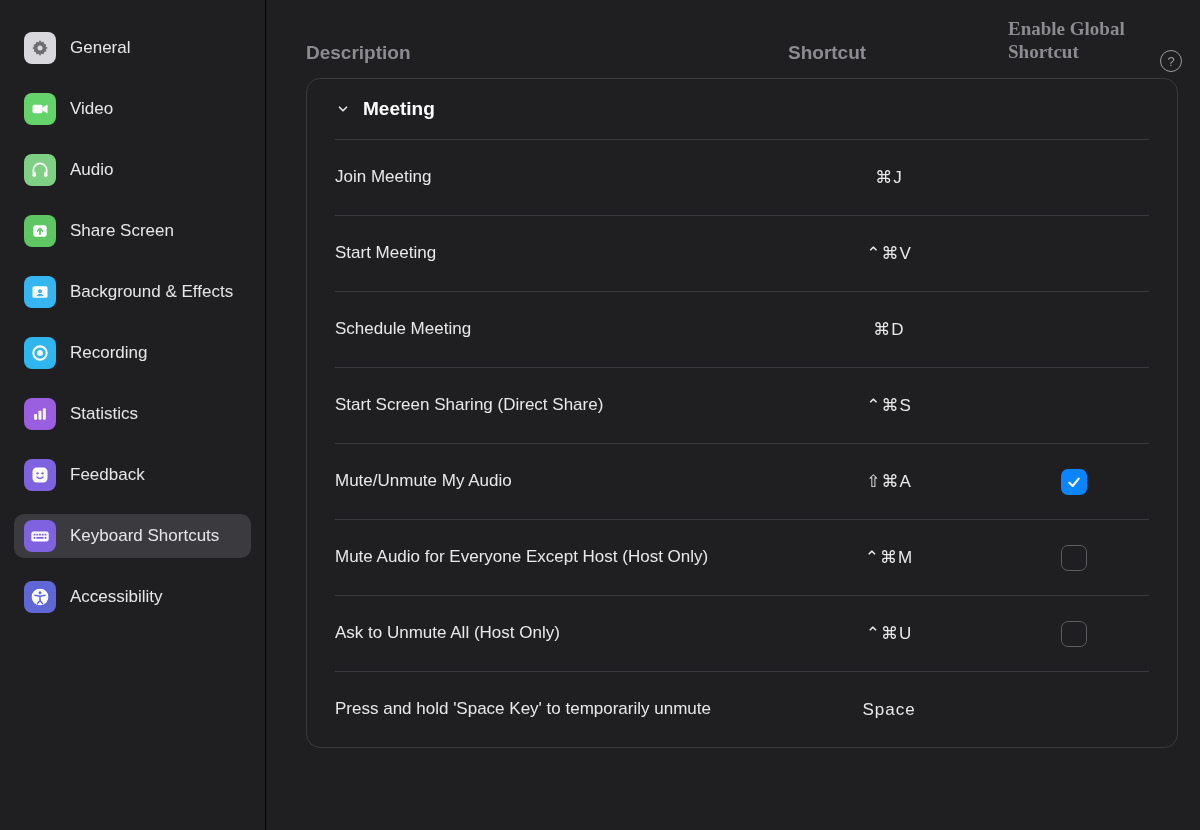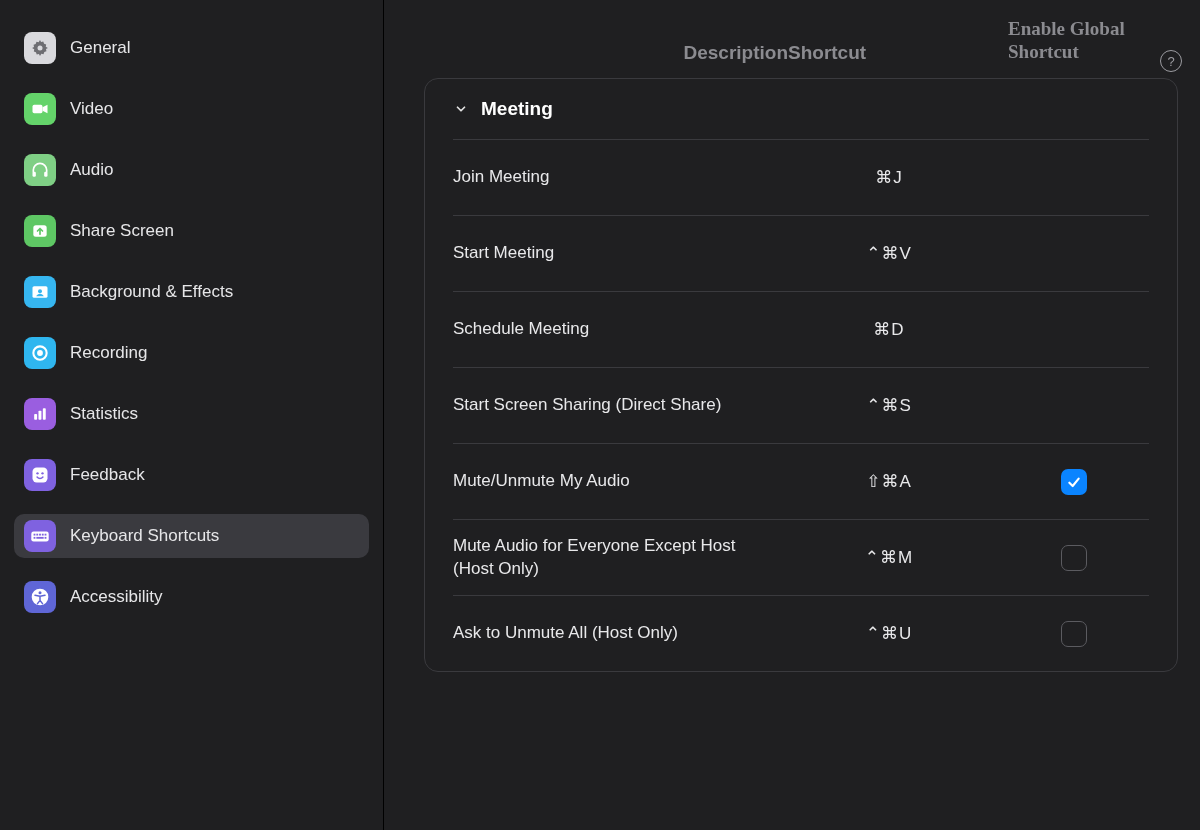--- a/index.html
+++ b/index.html
@@ -21,21 +21,21 @@
     font-family: -apple-system, "Helvetica Neue", Arial, sans-serif;
     color: var(--row-text);
     overflow: hidden;
   }
   .app {
     display: flex;
     width: 1200px; height: 830px;
   }
   
   .sidebar {
-    width: 384px;
+    width: 266px;
     height: 100%;
     border-right: 1px solid #000;
     padding: 26px 14px;
   }
   .sidebar-item {
     display: flex;
     align-items: center;
     gap: 14px;
     height: 44px;
     padding: 0 10px;
@@ -66,21 +66,20 @@
     display: flex;
     align-items: flex-end;
     height: 78px;
     padding-bottom: 14px;
   }
   .h-desc {
     flex: 1;
     color: var(--header-text);
     font-size: 19px;
     font-weight: 700;
-    text-align: right;
   }
   .h-shortcut {
     width: 220px;
     color: var(--header-text);
     font-size: 19px;
     font-weight: 700;
   }
   .h-global {
     width: 170px;
     text-align: left;
@@ -331,16 +330,21 @@
               <div class="checkbox unchecked"></div>
             </div>
           </div>
           <div class="row">
             <div class="row-desc">Ask to Unmute All (Host Only)</div>
             <div class="row-shortcut">⌃⌘U</div>
             <div class="row-global">
               <div class="checkbox unchecked"></div>
             </div>
           </div>
+          <div class="row">
+            <div class="row-desc">Press and hold 'Space Key' to temporarily unmute</div>
+            <div class="row-shortcut">Space</div>
+            <div class="row-global"></div>
+          </div>
         </div>
     </div>
   </div>
 </div>
 
 </body></html>

